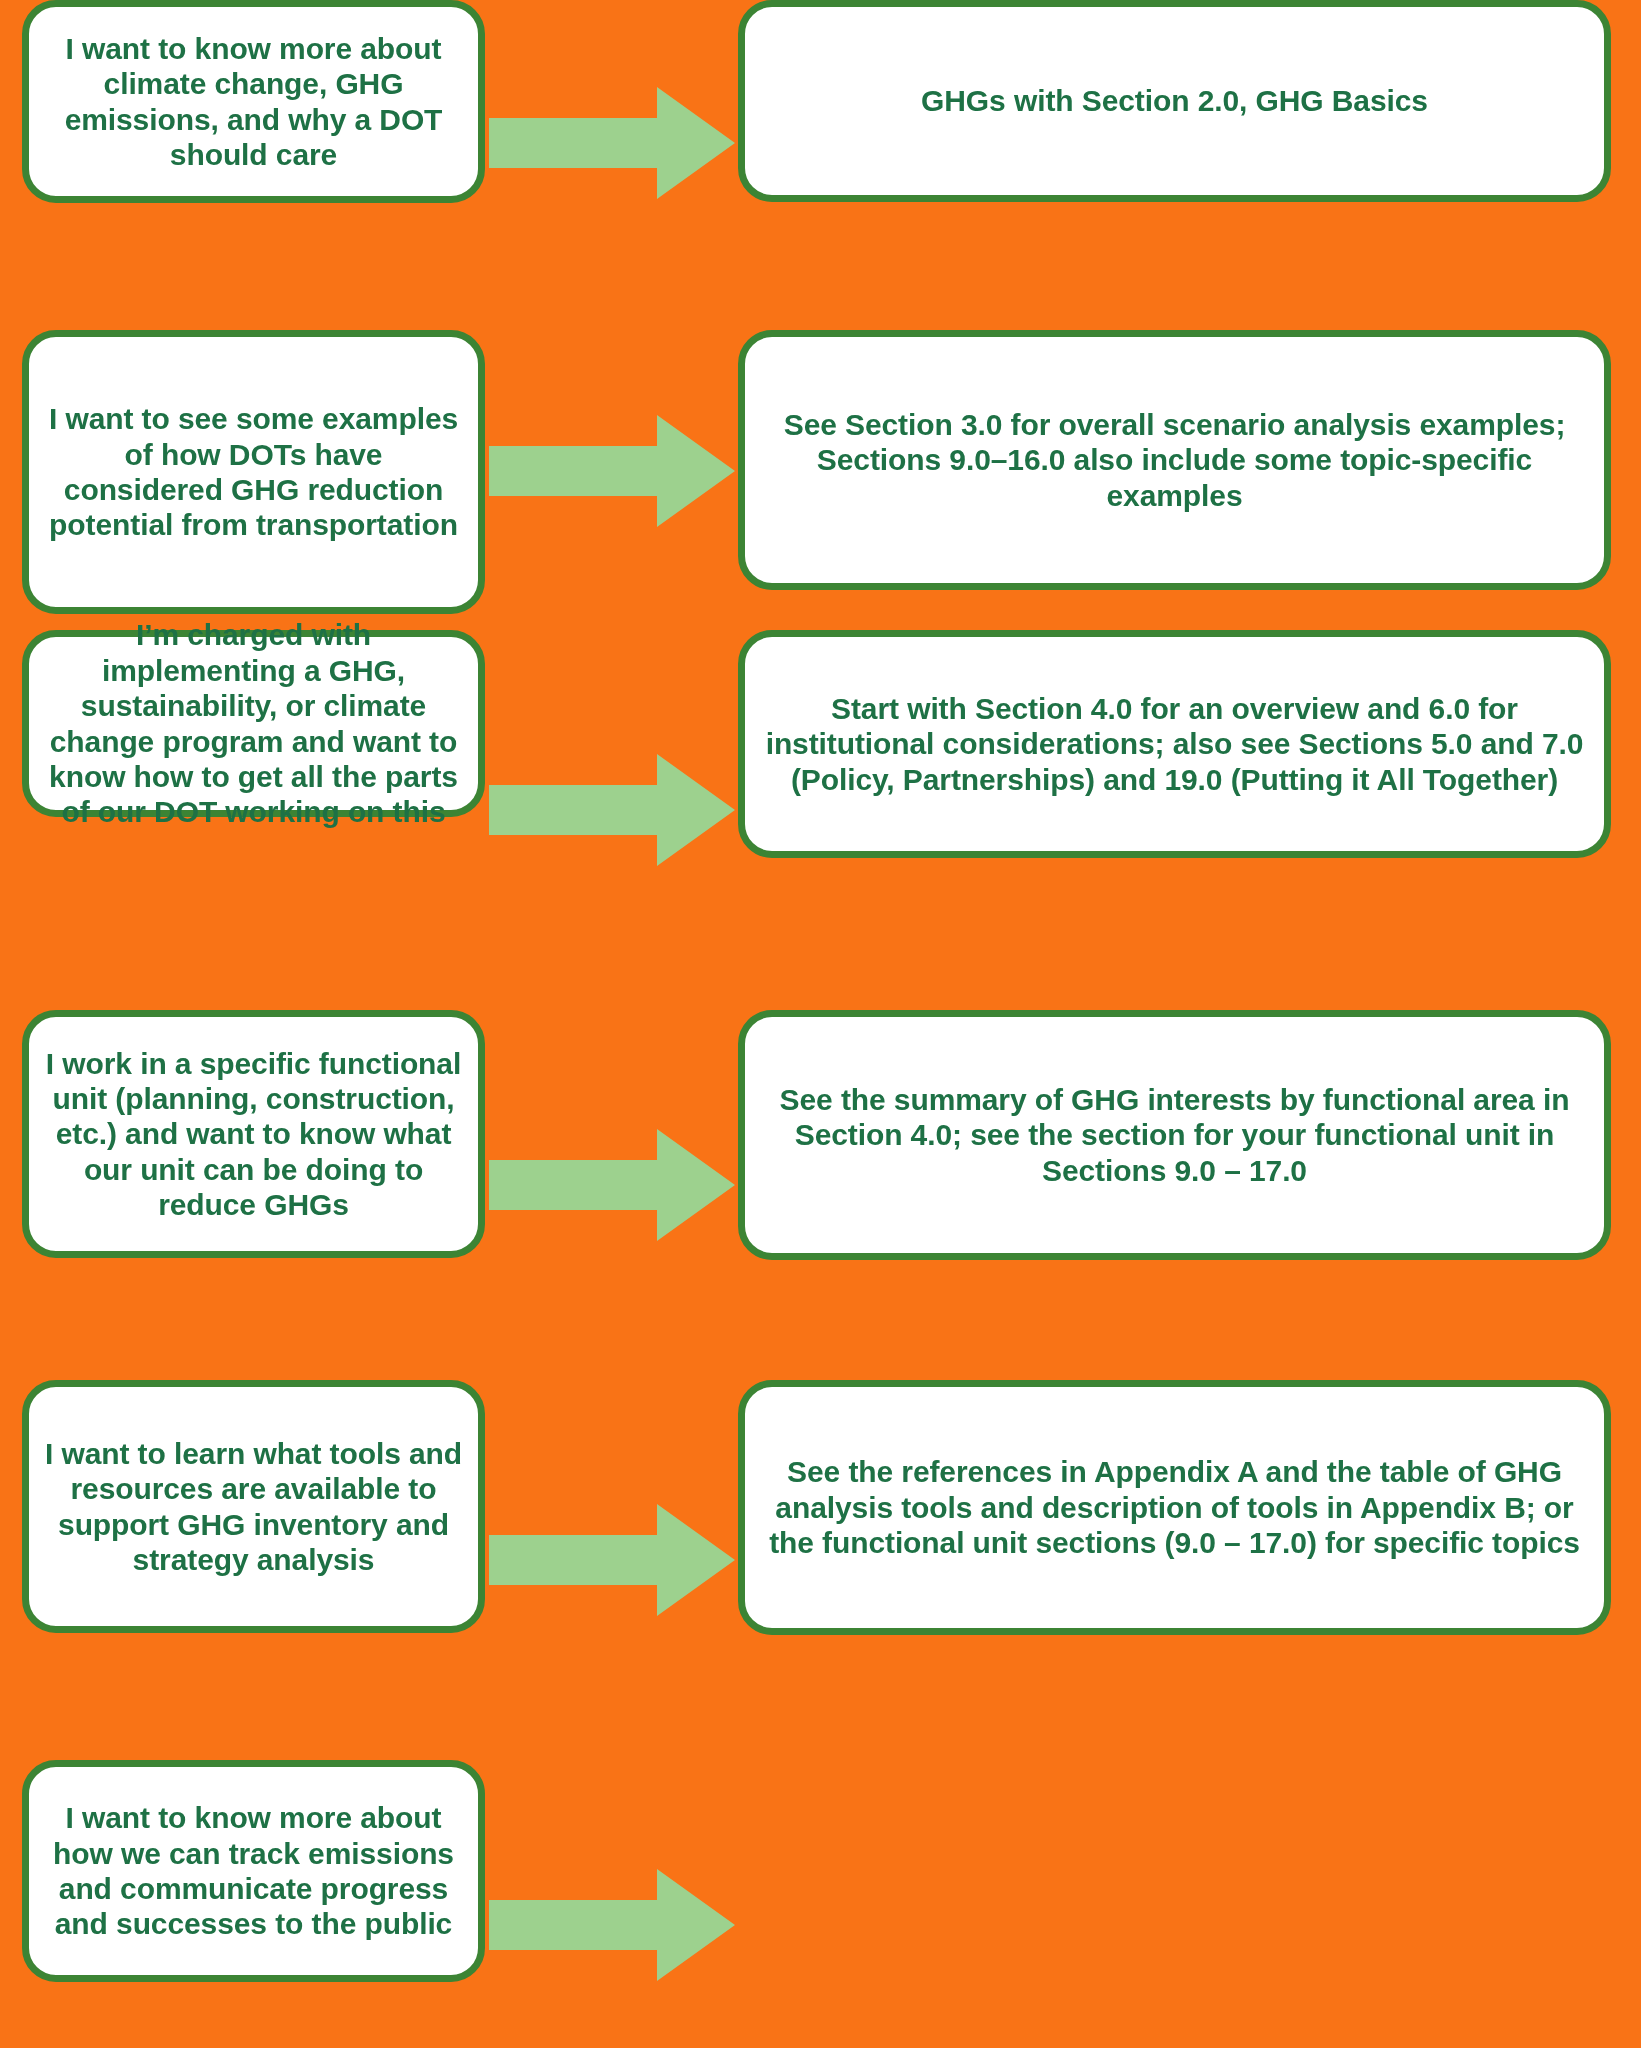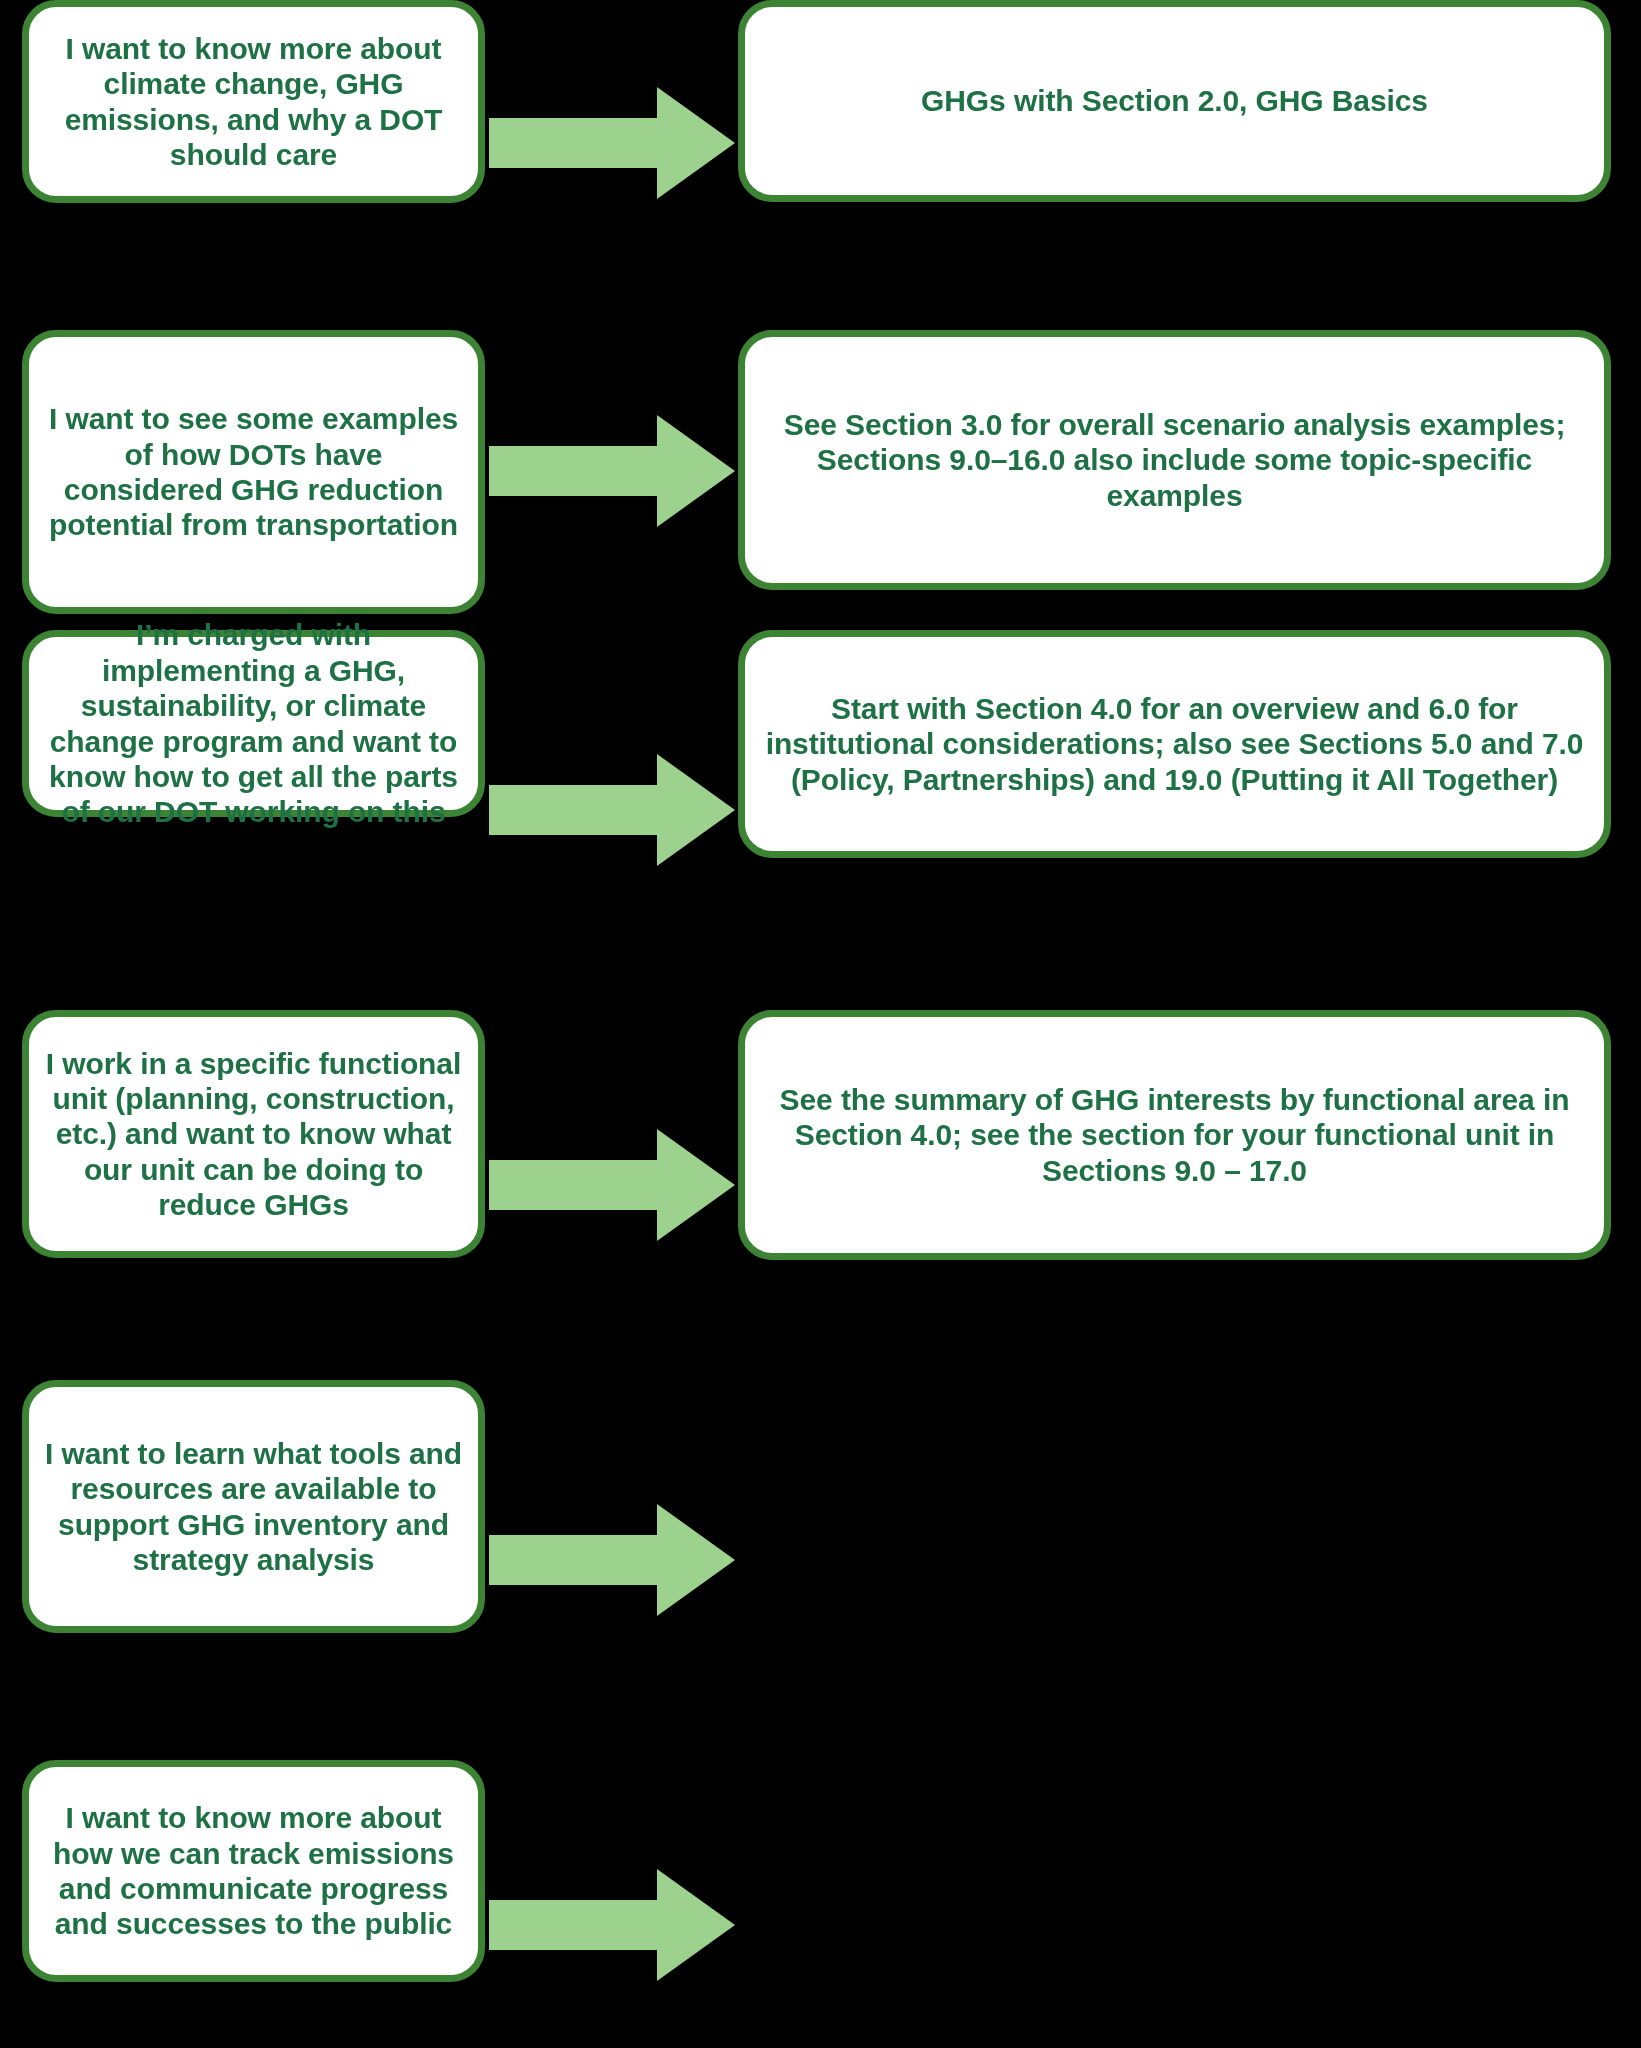--- a/index.html
+++ b/index.html
@@ -12,21 +12,21 @@
     width: 1641px;
     height: 2048px;
     font-family: "Liberation Sans", sans-serif;
     overflow: hidden;
   }
 
   #diagram {
     position: relative;
     width: 1641px;
     height: 2048px;
-    background: #000000;
+    background: #f97316;
     box-sizing: border-box;
   }
 
   .row {
     position: relative;
     width: 1641px;
     display: flex;
     align-items: stretch;
     box-sizing: border-box;
   }
@@ -187,20 +187,23 @@
 
   <div class="row row-5">
     <div class="box question-box">
       <span class="box-text">I want to learn what tools and resources are available to support GHG inventory and strategy analysis</span>
     </div>
     <div class="arrow-cell">
       <svg class="arrow" viewBox="0 0 246 112" preserveAspectRatio="none">
         <polygon class="arrow-poly" points="0,31 168,31 168,0 246,56 168,112 168,81 0,81"></polygon>
       </svg>
     </div>
+    <div class="box answer-box">
+      <span class="box-text">See the references in Appendix A and the table of GHG analysis tools and description of tools in Appendix B; or the functional unit sections (9.0 – 17.0) for specific topics</span>
+    </div>
   </div>
   <div class="gap spacer-5"></div>
 
   <div class="row row-6">
     <div class="box question-box">
       <span class="box-text">I want to know more about how we can track emissions and communicate progress and successes to the public</span>
     </div>
     <div class="arrow-cell">
       <svg class="arrow" viewBox="0 0 246 112" preserveAspectRatio="none">
         <polygon class="arrow-poly" points="0,31 168,31 168,0 246,56 168,112 168,81 0,81"></polygon>

